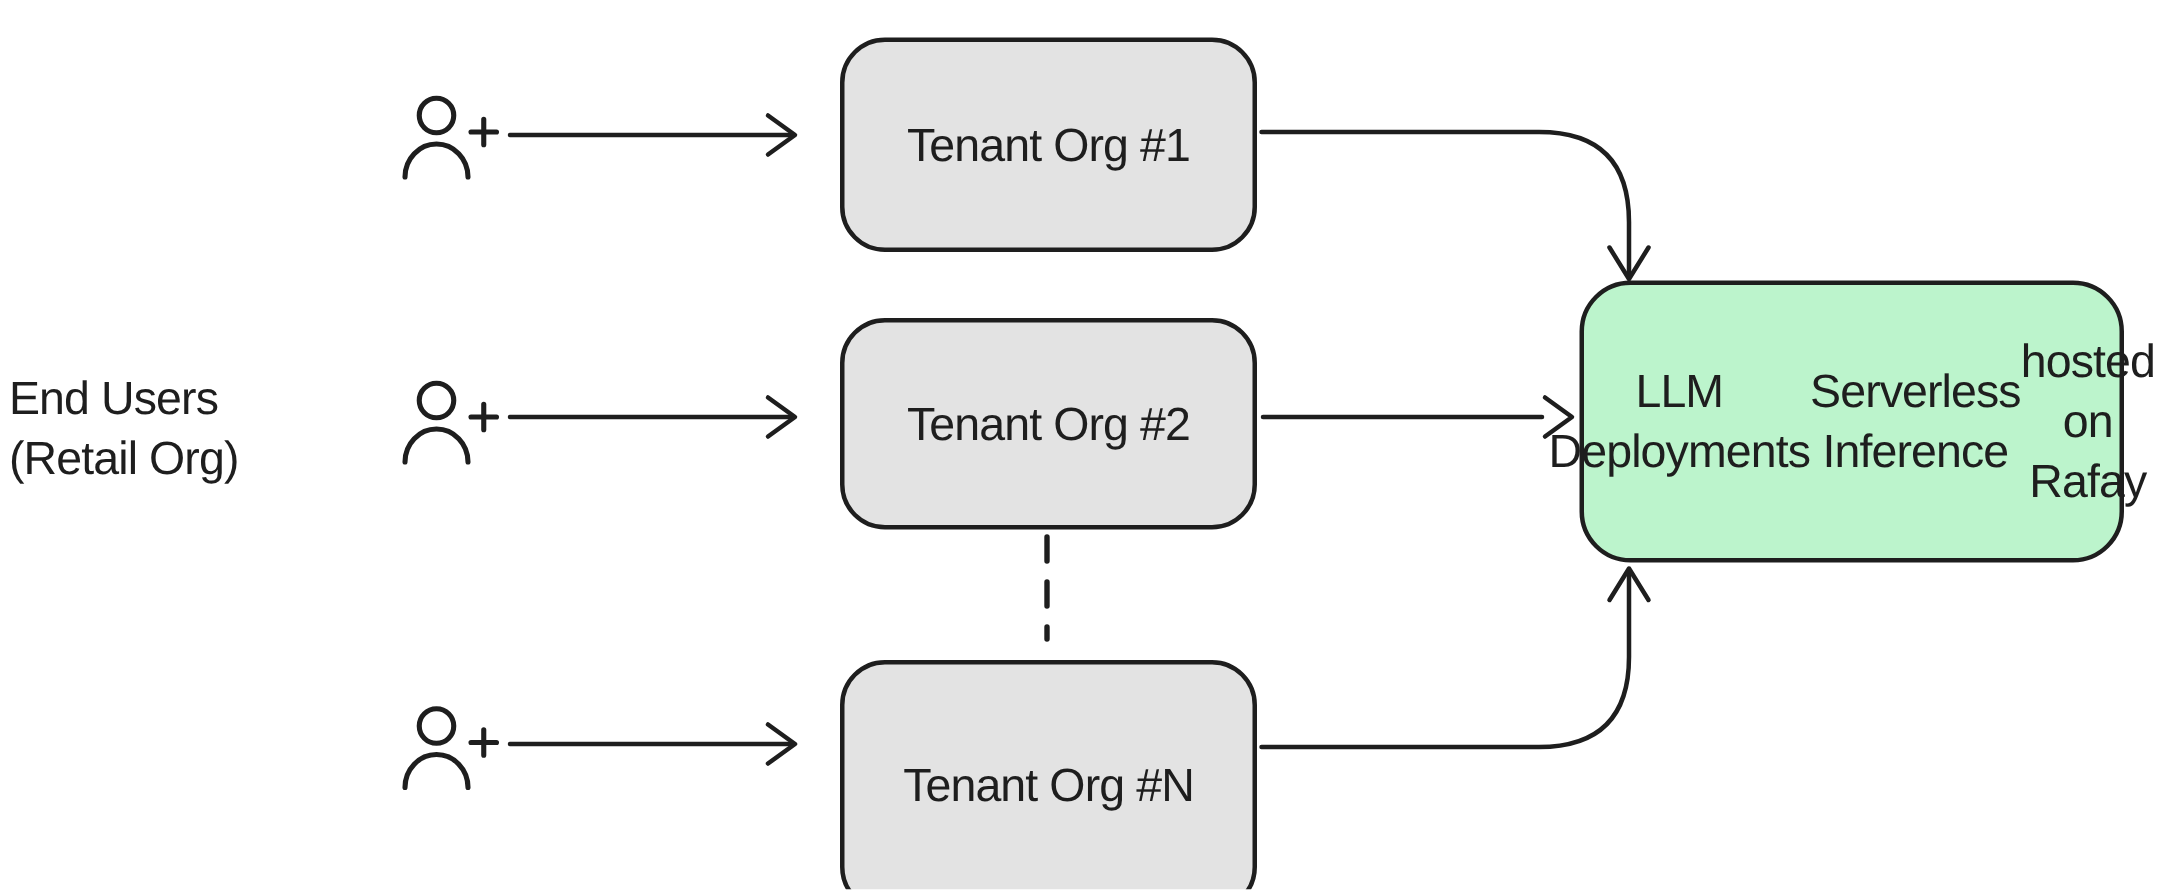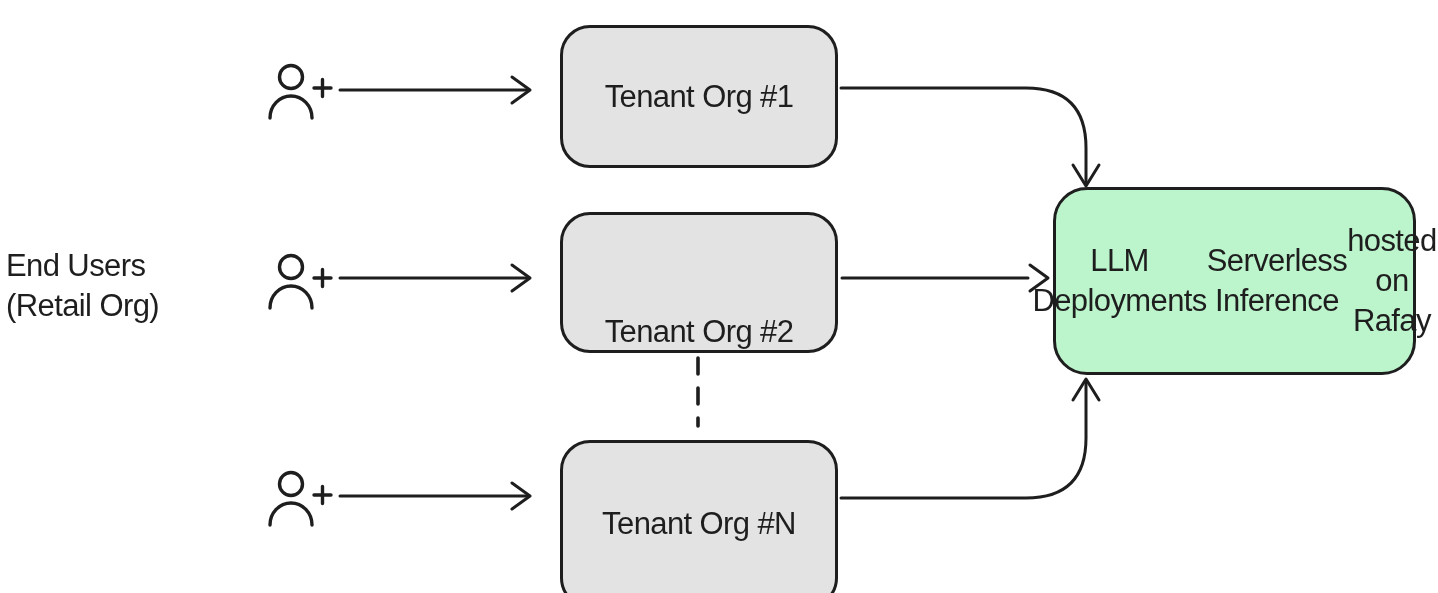--- a/index.html
+++ b/index.html
@@ -49,21 +49,21 @@
     font-size: 31px;
     letter-spacing: -0.6px;
     text-align: center;
   }
   .tenant {
     left: 560px;
     width: 278px;
     background: #e3e3e3;
   }
   .tenant-1 { top: 25px;  height: 143px; }
-  .tenant-2 { top: 212px; height: 141px; align-items: flex-end; }
+  .tenant-2 { top: 212px; height: 141px; }
   .tenant-n { top: 440px; height: 168px; }
   .llm {
     left: 1053px;
     top: 187px;
     width: 363px;
     height: 188px;
     background: #bcf4cc;
     border-radius: 34px;
     flex-direction: row;
     line-height: 40px;

